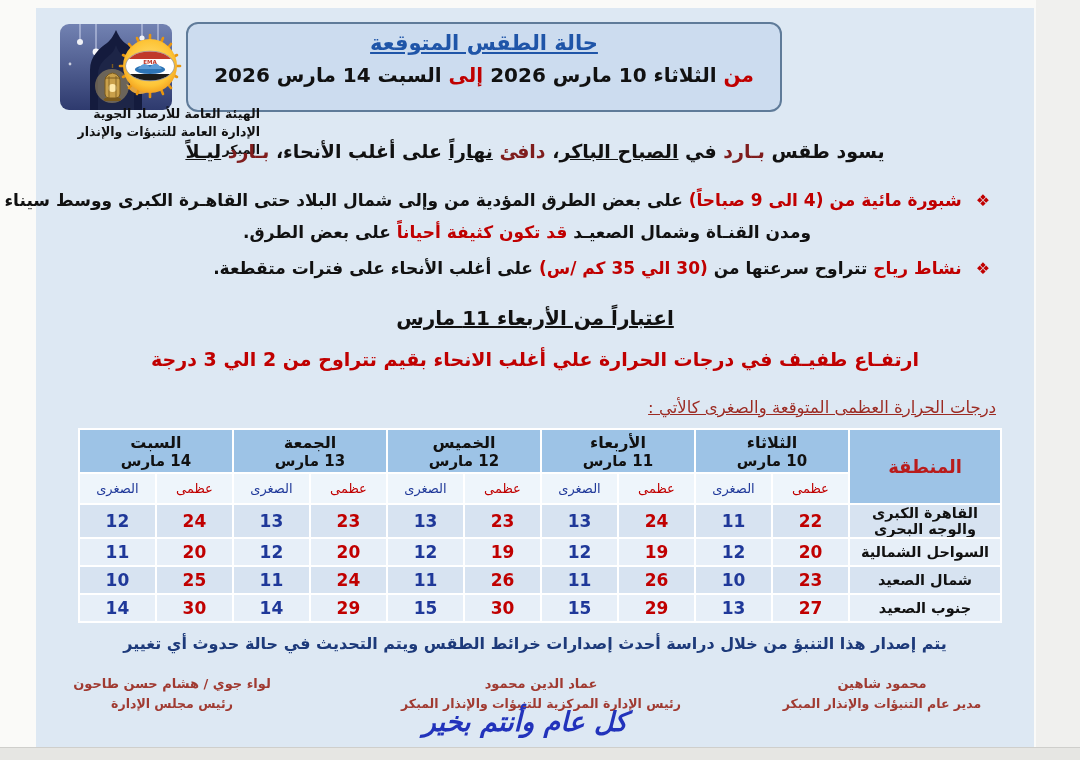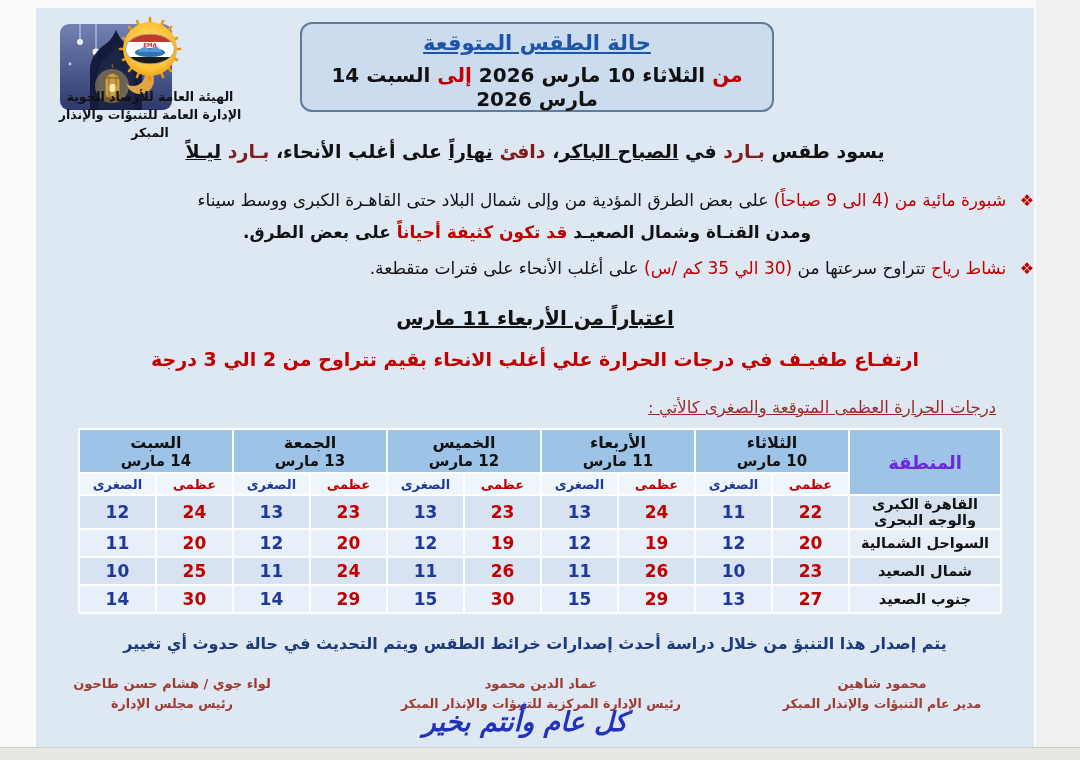--- a/index.html
+++ b/index.html
@@ -11,46 +11,46 @@
     background:#dde8f3; direction:rtl;
   }
   .right-strip { position:absolute; left:1036px; top:0; width:44px; height:760px; background:#f0f0ee; }
   .bottom-strip { position:absolute; left:0; top:747px; width:1080px; height:13px; background:#e6e6e3; border-top:1px solid #cfcfcc; }
 
   
   .mosque { position:absolute; left:24px; top:16px; width:112px; height:86px; }
 
   
   .title-box {
-    position:absolute; right:260px; top:14px; width:474px; height:90px;
+    position:absolute; right:252px; top:14px; width:596px; height:90px;
     background:#ccdcef; border:2px solid #5f7b99; border-radius:12px;
     text-align:center; padding-top:7px;
   }
   .title-main {
     font-size:21px; font-weight:bold; color:#1f55a8;
     text-decoration:underline; margin-bottom:8px;
   }
   .date-line { font-size:20px; font-weight:bold; color:#111; }
   .red { color:#c00000; }
   .blue { color:#7f1d1d;text-align:right; }
   .und { text-decoration:underline; }
 
   
-  .logo-block { position:absolute; left:4px; top:8px; width:220px; text-align:center; }
+  .logo-block { position:absolute; left:4px; top:25px; width:220px; }
   .logo-svg { width:80px; height:70px; display:block; margin:0 auto 2px auto; }
   .org-line { font-size:12.5px; font-weight:bold; color:#111; line-height:1.45; }
 
   .intro {
     position:absolute; left:0; right:0; top:132px; text-align:center;
     font-size:19px; font-weight:bold; color:#111; white-space:nowrap;
   }
 
   .bullet-line {
-    position:absolute; right:0; left:0; 
-    font-size:17px; font-weight:normal; color:#111; white-space:nowrap; text-align:right;
+    position:absolute; right:0; left:0; padding-right:44px;
+    font-size:17px; font-weight:bold; color:#111; white-space:nowrap; text-align:right;
   }
   .bullet-cont { position:absolute; left:0; right:0; text-align:center; padding-right:16px;
     font-size:17px; font-weight:bold; color:#111; white-space:nowrap; }
   .diamond { color:#c00000; font-size:16px; padding-left:8px; }
 
   .h-effective {
     position:absolute; left:0; right:0; top:298px; text-align:center;
     font-size:20px; font-weight:bold; color:#111; text-decoration:underline;
   }
   .h-rise {
@@ -65,24 +65,24 @@
   
   table.temps {
     position:absolute; right:32px; top:420px; width:924px;
     border-collapse:collapse; table-layout:fixed;
     border-top:2px solid #7ea6d0;
   }
   table.temps th, table.temps td {
     border:2px solid #ffffff; text-align:center; vertical-align:middle;
     overflow:hidden;
   }
-  th.region-h { background:#9dc3e6; font-size:18px; font-weight:bold; color:#6d28d9; }
+  th.region-h { background:#9dc3e6; font-size:18px; font-weight:bold; color:#b91c1c; }
   th.day-h { background:#9dc3e6; font-size:16px; font-weight:bold; color:#111; height:44px; }
   .day-date { font-size:15px; font-weight:bold; }
-  th.sub-h { background:#eef5fb; height:22px; font-size:13px; font-weight:bold; }
+  th.sub-h { background:#eef5fb; height:31px; font-size:13px; font-weight:normal; }
   th.sub-max { color:#c00000; }
   th.sub-min { color:#1f3899; }
   td.region-c { font-size:14.5px; font-weight:bold; color:#111; height:28px; }
   td.vmax { color:#c00000; font-size:17px; font-weight:bold; }
   td.vmin { color:#1f3899; font-size:17px; font-weight:bold;margin-top:16px; }
   tr.row-odd td { background:#d7e3f1; }
   tr.row-even td { background:#e7eff8; }
 
   .footer-note {
     position:absolute; left:0; right:0; top:626px; text-align:center;

